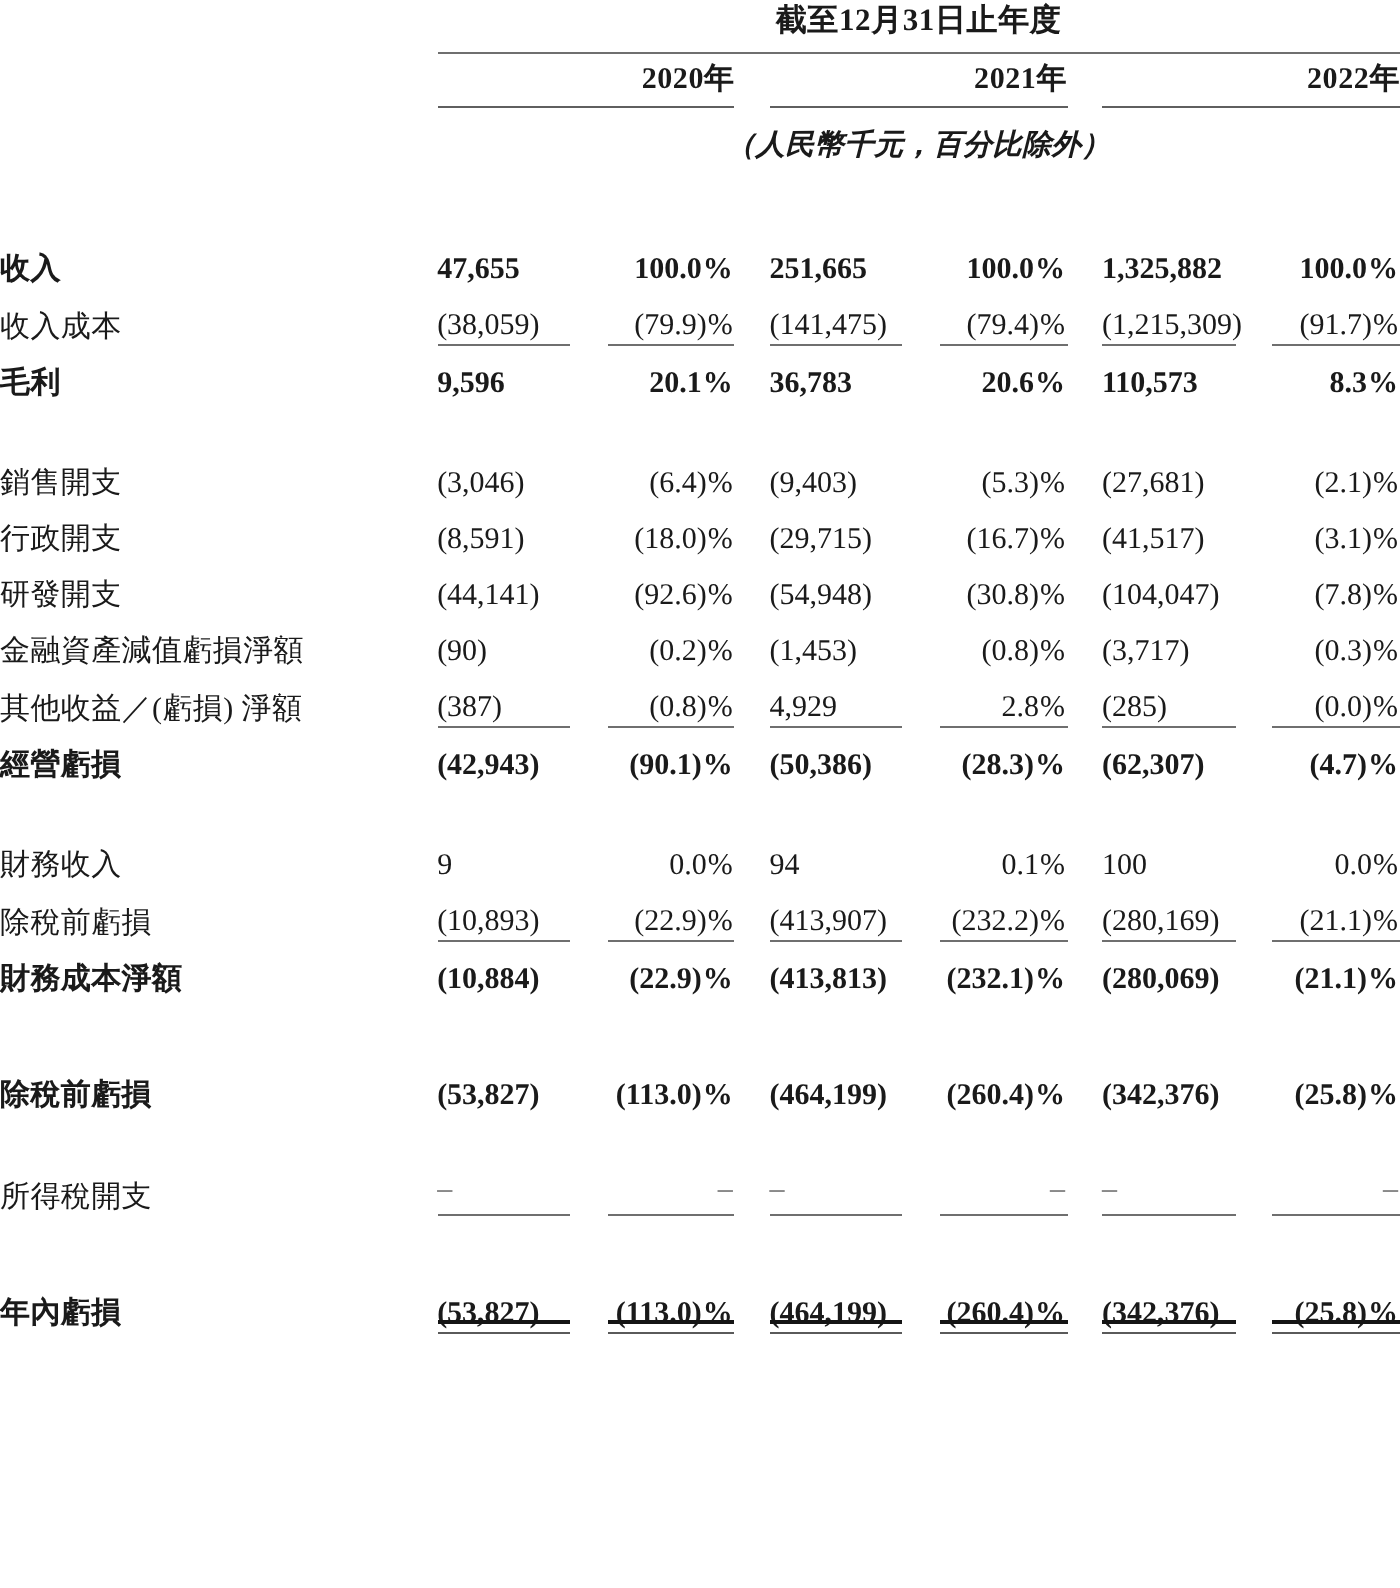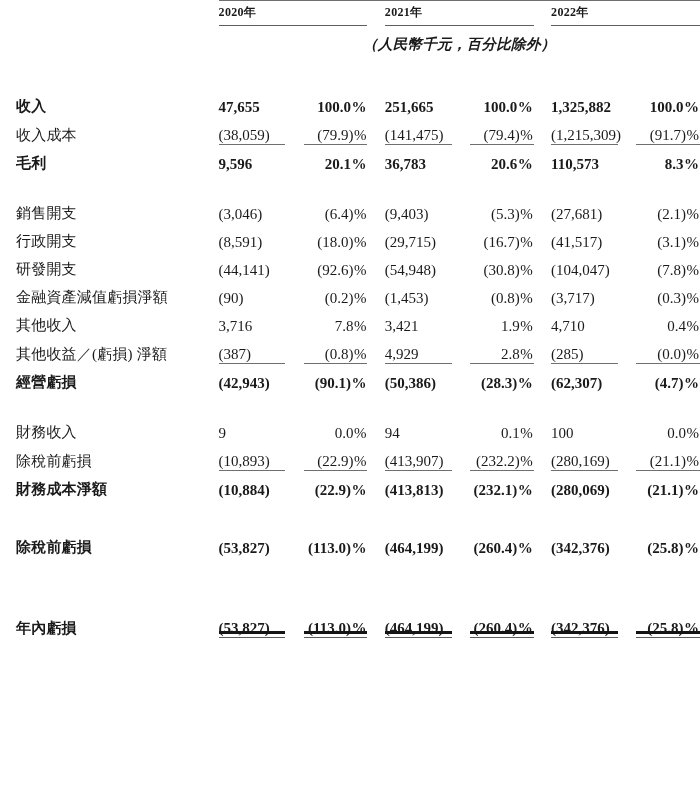--- a/index.html
+++ b/index.html
@@ -37,21 +37,20 @@
   col.c-gapw  { width: 17px; }
 
   td, th {
     padding: 0;
     vertical-align: bottom;
     font-weight: normal;
   }
 
   .lbl {
     text-align: left;
-    padding-left: 16px;
     font-size: 15px;
     letter-spacing: 0.2px;
     white-space: nowrap;
   }
   .lbl.b { font-weight: bold; }
 
   .num {
     font-size: 15px;
     padding-right: 1px;
     white-space: nowrap;
@@ -93,23 +92,23 @@
 
   
   .hdr-title {
     text-align: center;
     font-weight: bold;
     font-size: 15.5px;
     letter-spacing: 0.3px;
     padding-bottom: 5px;
   }
   .hdr-year {
-    text-align: left;
+    text-align: right;
     font-weight: bold;
-    font-size: 12px;
+    font-size: 15px;
     padding-top: 3px;
     padding-bottom: 4px;
     letter-spacing: 0.3px;
   }
   .hdr-unit {
     text-align: center;
     font-style: italic;
     font-weight: bold;
     font-size: 14.5px;
     letter-spacing: 0.3px;
@@ -140,20 +139,24 @@
     <col class="c-num">
     <col class="c-gap">
     <col class="c-pct">
     <col class="c-gapw">
     <col class="c-num">
     <col class="c-gap">
     <col class="c-pct">
   </colgroup>
 
   <tbody>
+        <tr>
+    <td></td>
+    <td colspan="11" class="hdr-title">截至12月31日止年度</td>
+  </tr>
   <tr>
     <td></td>
     <td colspan="11" class="toprule"></td>
   </tr>
 
   <tr>
     <td></td>
     <td colspan="3" class="hdr-year">2020年</td>
     <td></td>
     <td colspan="3" class="hdr-year">2021年</td>
@@ -280,34 +283,20 @@
     <td></td>
     <td class="num">(1,453)</td>
     <td></td>
     <td class="pct"><span class="pv">(0.8)</span><span class="ps">%</span></td>
     <td></td>
     <td class="num">(3,717)</td>
     <td></td>
     <td class="pct"><span class="pv">(0.3)</span><span class="ps">%</span></td>
   </tr>
 
-  <tr class="r">
-    <td class="lbl">其他收入</td>
-    <td class="num">3,716</td>
-    <td></td>
-    <td class="pct"><span class="pv">7.8</span><span class="ps">%</span></td>
-    <td></td>
-    <td class="num">3,421</td>
-    <td></td>
-    <td class="pct"><span class="pv">1.9</span><span class="ps">%</span></td>
-    <td></td>
-    <td class="num">4,710</td>
-    <td></td>
-    <td class="pct"><span class="pv">0.4</span><span class="ps">%</span></td>
-  </tr>
 
   <tr class="r">
     <td class="lbl">其他收益／(虧損) 淨額</td>
     <td class="num u1">(387)</td>
     <td></td>
     <td class="pct u1"><span class="pv">(0.8)</span><span class="ps">%</span></td>
     <td></td>
     <td class="num u1">4,929</td>
     <td></td>
     <td class="pct u1"><span class="pv">2.8</span><span class="ps">%</span></td>
@@ -397,20 +386,34 @@
     <td></td>
     <td class="num b">(342,376)</td>
     <td></td>
     <td class="pct b"><span class="pv">(25.8)</span><span class="ps">%</span></td>
   </tr>
 
   <tr class="spacer-md">
           <td colspan="12"></td>
         </tr>
 
+  <tr class="r">
+    <td class="lbl">所得稅開支</td>
+    <td class="num u1"><span class="dash">–</span></td>
+    <td></td>
+    <td class="pct u1"><span class="dash">–</span></td>
+    <td></td>
+    <td class="num u1"><span class="dash">–</span></td>
+    <td></td>
+    <td class="pct u1"><span class="dash">–</span></td>
+    <td></td>
+    <td class="num u1"><span class="dash">–</span></td>
+    <td></td>
+    <td class="pct u1"><span class="dash">–</span></td>
+  </tr>
 
   <tr class="spacer-lg">
           <td colspan="12"></td>
         </tr>
 
   <tr class="r">
     <td class="lbl b">年內虧損</td>
     <td class="num b u2">(53,827)</td>
     <td></td>
     <td class="pct b u2"><span class="pv">(113.0)</span><span class="ps">%</span></td>

